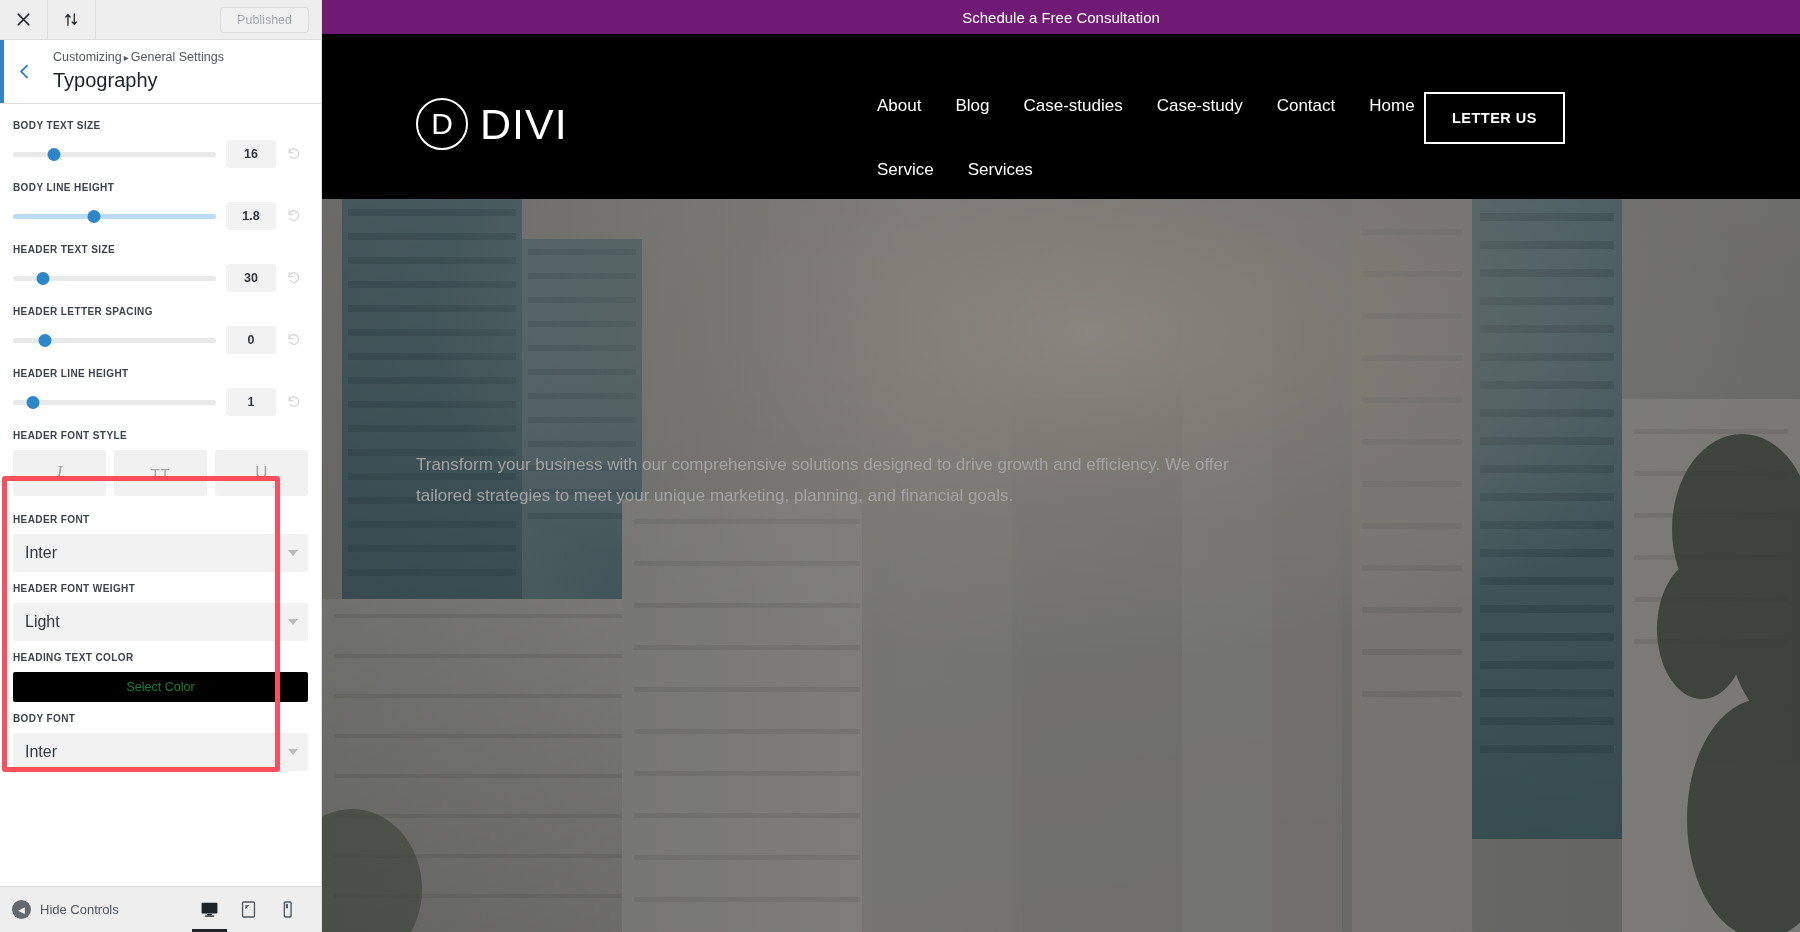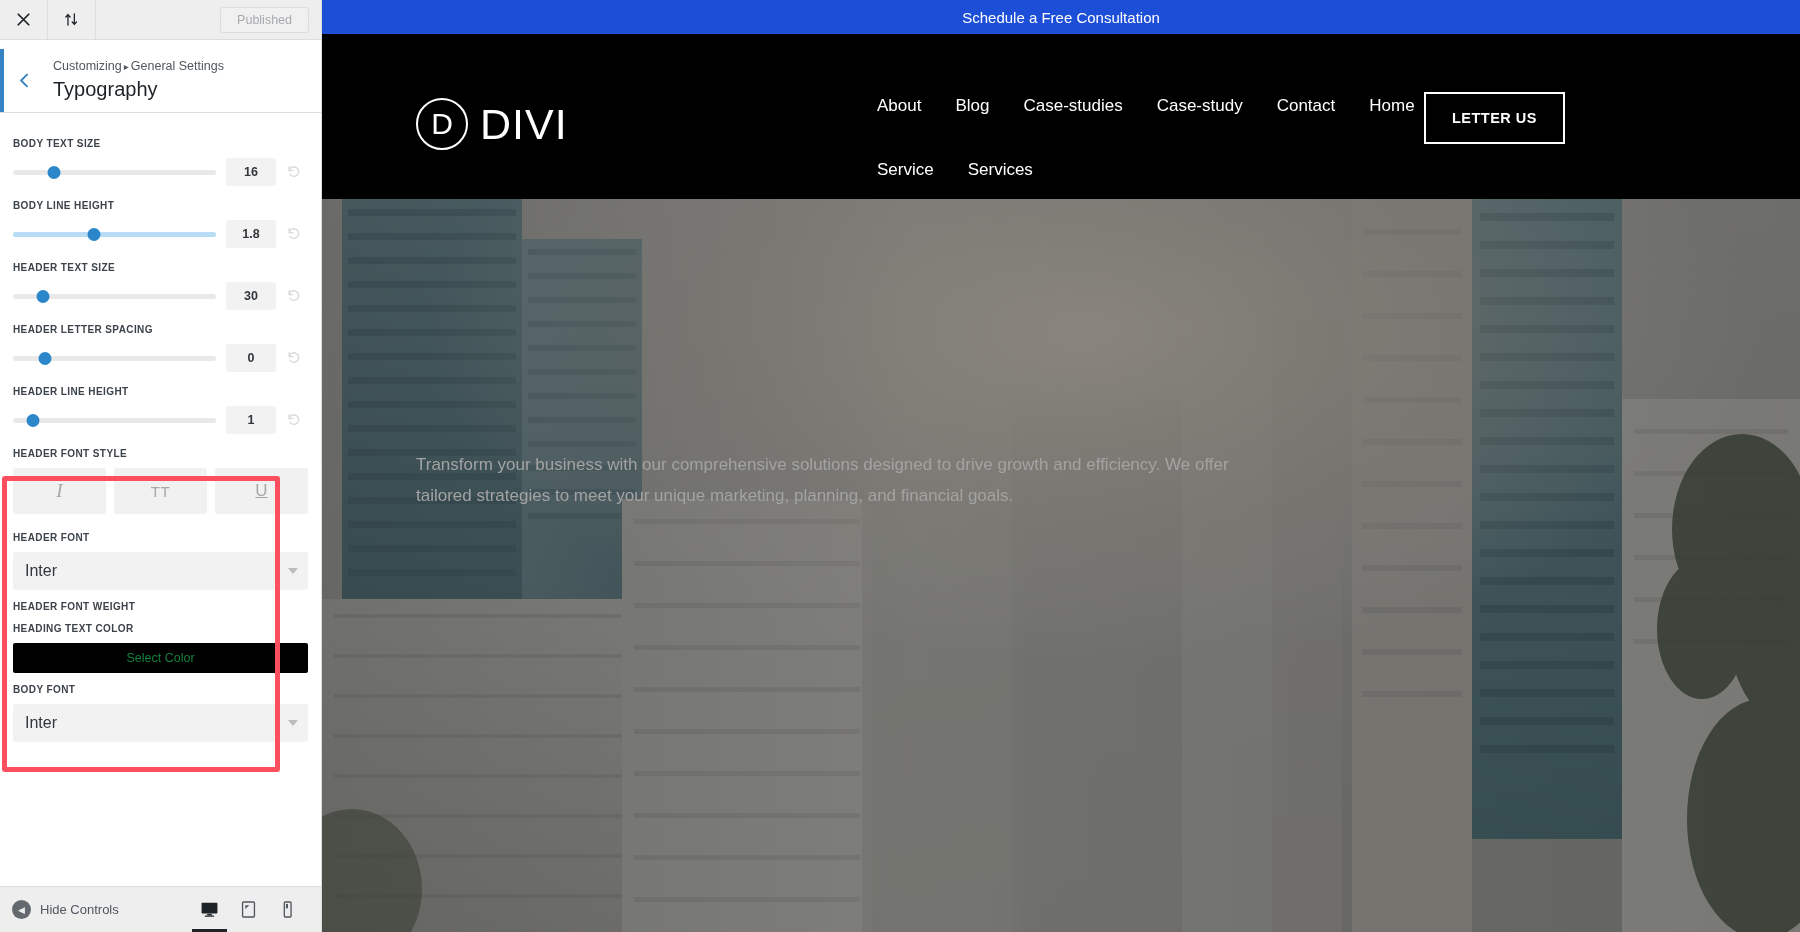--- a/index.html
+++ b/index.html
@@ -13,21 +13,20 @@
   .screen { position: relative; width: 1800px; height: 932px; display: flex; }
 
   
   .customizer {
     width: 322px; height: 932px;
     background: #fff;
     display: flex; flex-direction: column;
     position: relative;
     border-right: 1px solid #ddd;
     flex: 0 0 322px;
-    gap: 9px;
   }
 
   
   .cz-topbar {
     height: 40px; flex: 0 0 40px;
     background: #eee;
     border-bottom: 1px solid #ddd;
     display: flex; align-items: stretch;
   }
   .cz-close {
@@ -191,21 +190,21 @@
   .dev svg { width: 19px; height: 19px; }
   .dev.active::after {
     content: ""; position: absolute; bottom: 0; left: -8px; right: -8px;
     height: 4px; background: #1d2327;
   }
 
   
   .preview { flex: 1 1 auto; position: relative; overflow: hidden; background:#000; }
 
   .promo-bar {
-    height: 34px; background: #1d4ed8;
+    height: 34px; background: #701a75;
     display: flex; align-items: center; justify-content: center;
     color: #fff; font-size: 15px;
   }
   .site-header {
     background: #000; height: 165px;
     position: relative;
     padding: 0 46px;
   }
   .logo {
     position: absolute; left: 94px; top: 90px;
@@ -411,20 +410,24 @@
         <div class="ctl">
           <div class="ctl-label">HEADER FONT</div>
           <div class="select-box">
             <span>Inter</span>
             <span class="caret"></span>
           </div>
         </div>
 
         <div class="ctl">
           <div class="ctl-label">HEADER FONT WEIGHT</div>
+          <div class="select-box">
+            <span>Light</span>
+            <span class="caret"></span>
+          </div>
         </div>
 
         <div class="ctl">
           <div class="ctl-label">HEADING TEXT COLOR</div>
           <div class="color-btn">Select Color</div>
         </div>
 
         <div class="ctl">
           <div class="ctl-label">BODY FONT</div>
           <div class="select-box">

